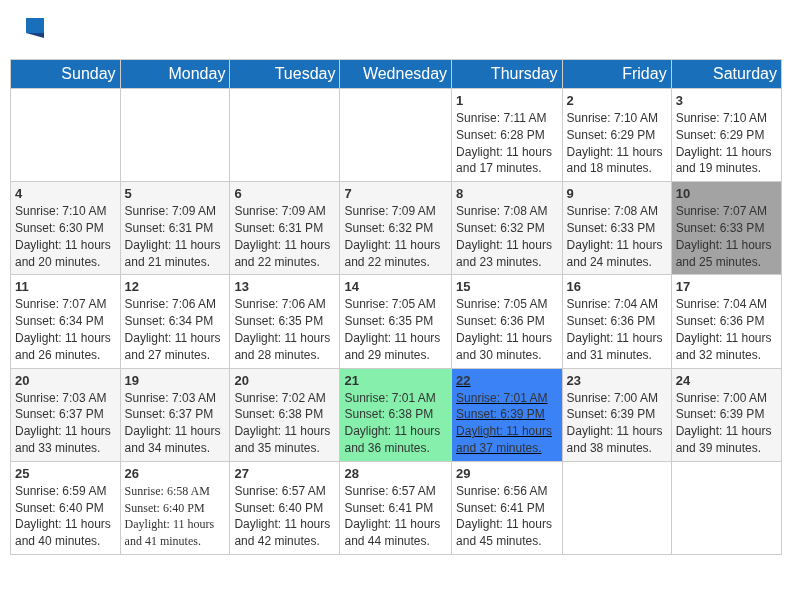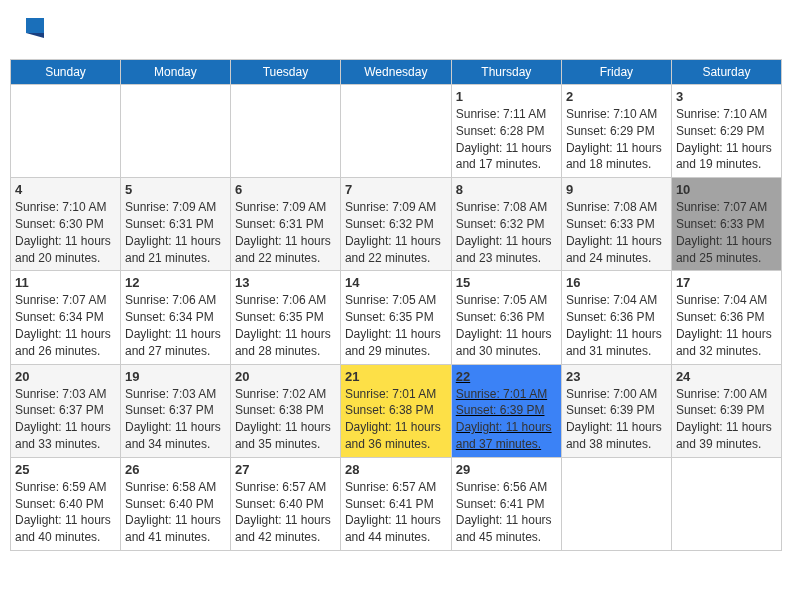--- a/index.html
+++ b/index.html
@@ -40,22 +40,22 @@
     }
     .calendar-table {
       width: 100%;
       border-collapse: collapse;
       font-size: 11px;
     }
     .calendar-table th {
       background-color: #1a6fba;
       color: #fff;
       padding: 5px 4px;
-      text-align: center;
-      font-size: 12px;
+      text-align: right;
+      font-size: 16px;
       font-weight: normal;
       border: 1px solid #ccc;
     }
     .calendar-table td {
       border: 1px solid #ccc;
       vertical-align: top;
       padding: 4px;
       width: 113px;
       min-height: 80px;
       background: #fff;
@@ -255,21 +255,21 @@
 Daylight: 11 hours
 and 34 minutes.</div>
         </td>
         <td style="background: rgb(245, 245, 245); margin-top: 36px;">
           <div class="day-number">20</div>
           <div class="day-info" style="white-space: pre-line;">Sunrise: 7:02 AM
 Sunset: 6:38 PM
 Daylight: 11 hours
 and 35 minutes.</div>
         </td>
-        <td style="background: #fde047;">
+        <td style="background: #86efac;">
           <div class="day-number">21</div>
           <div class="day-info" style="white-space: pre-line;">Sunrise: 7:01 AM
 Sunset: 6:38 PM
 Daylight: 11 hours
 and 36 minutes.</div>
         </td>
         <td style="background: #3b82f6; text-decoration: underline;">
           <div class="day-number">22</div>
           <div class="day-info" style="white-space: pre-line;">Sunrise: 7:01 AM
 Sunset: 6:39 PM
@@ -294,21 +294,21 @@
       <tr>
         <td>
           <div class="day-number">25</div>
           <div class="day-info" style="white-space: pre-line;">Sunrise: 6:59 AM
 Sunset: 6:40 PM
 Daylight: 11 hours
 and 40 minutes.</div>
         </td>
         <td>
           <div class="day-number">26</div>
-          <div class="day-info" style="white-space: pre-line;">Sunrise: 6:58 AM
+          <div class="day-info" style="white-space: pre-line; font-family: Liberation Serif, serif;">Sunrise: 6:58 AM
 Sunset: 6:40 PM
 Daylight: 11 hours
 and 41 minutes.</div>
         </td>
         <td>
           <div class="day-number">27</div>
           <div class="day-info" style="white-space: pre-line;">Sunrise: 6:57 AM
 Sunset: 6:40 PM
 Daylight: 11 hours
 and 42 minutes.</div>

